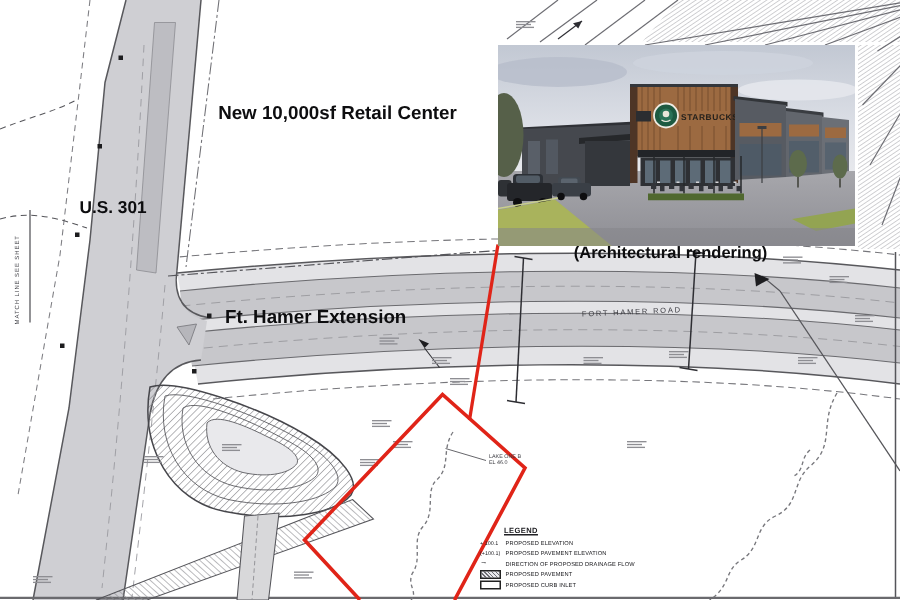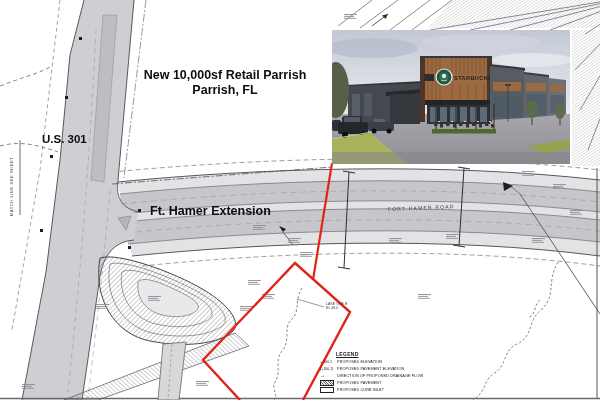--- a/index.html
+++ b/index.html
@@ -1,21 +1,21 @@
 <!DOCTYPE html>
 <html><head>
 <meta charset="utf-8">
 <style>
   html,body{margin:0;padding:0;background:#888;}
   .stage{position:relative;width:600px;height:400px;background:#ffffff;overflow:hidden;
          font-family:"Liberation Sans",sans-serif;}
   .stage svg{position:absolute;left:0;top:0;}
   .lbl{position:absolute;color:#0d0d0f;font-weight:700;white-space:nowrap;}
   .project{left:140px;top:68px;width:170px;text-align:center;font-size:12.5px;line-height:15px;}
-  .us301{left:42px;top:133px;font-size:11.5px;}
+  .us301{left:53px;top:133px;font-size:11.5px;}
   .fthamer{left:150px;top:204px;font-size:12.5px;}
   .caption{left:362px;top:163px;width:170px;text-align:center;font-size:11px;}
   .matchline{left:-24px;top:184px;font-size:4px;font-weight:400;color:#44444a;
              letter-spacing:.6px;transform:rotate(-90deg);width:70px;text-align:center;}
   .legend{position:absolute;left:320px;top:351px;width:108px;color:#202024;}
   .legend .lg-title{font-size:5px;font-weight:700;text-decoration:underline;margin:0 0 1px 16px;letter-spacing:.3px;}
   .legend .lg-row{display:flex;align-items:center;height:7px;}
   .legend .lg-symcol{width:17px;flex:0 0 17px;display:flex;justify-content:flex-start;align-items:center;}
   .legend .lg-sym{font-size:3.6px;line-height:4px;}
   .legend .lg-arrow{font-size:5px;line-height:5px;}
@@ -313,25 +313,25 @@
       <line x1="200" y1="88" x2="200" y2="95" stroke="#3c3e36" stroke-width="1"></line>
       <ellipse cx="228" cy="81" rx="5" ry="8" fill="#5d6b4c"></ellipse>
       <line x1="228" y1="89" x2="228" y2="95" stroke="#3c3e36" stroke-width="1"></line>
       <line x1="176" y1="56" x2="176" y2="92" stroke="#3c3e42" stroke-width="0.8"></line>
       <rect x="173" y="54" width="6" height="2" fill="#3c3e42"></rect>
     </g>
     <rect y="122" width="238" height="12" fill="#85858b" opacity="0.55"></rect>
   </svg>
 
   <div class="lbl project">
-    <div>New 10,000sf Retail Parrish</div>
-    <div>Parrish, FL</div>
+    <div>New 10,000sf Retail Center</div>
   </div>
   <div class="lbl us301">U.S. 301</div>
   <div class="lbl fthamer">Ft. Hamer Extension</div>
+  <div class="lbl caption">(Architectural rendering)</div>
   <div class="lbl matchline">MATCH LINE SEE SHEET</div>
 
   <div class="lake">
     <div>LAKE ONE B</div>
     <div>EL 46.0</div>
   </div>
 
   <div class="legend">
     <div class="lg-title">LEGEND</div>
     <div id="legend-rows">

